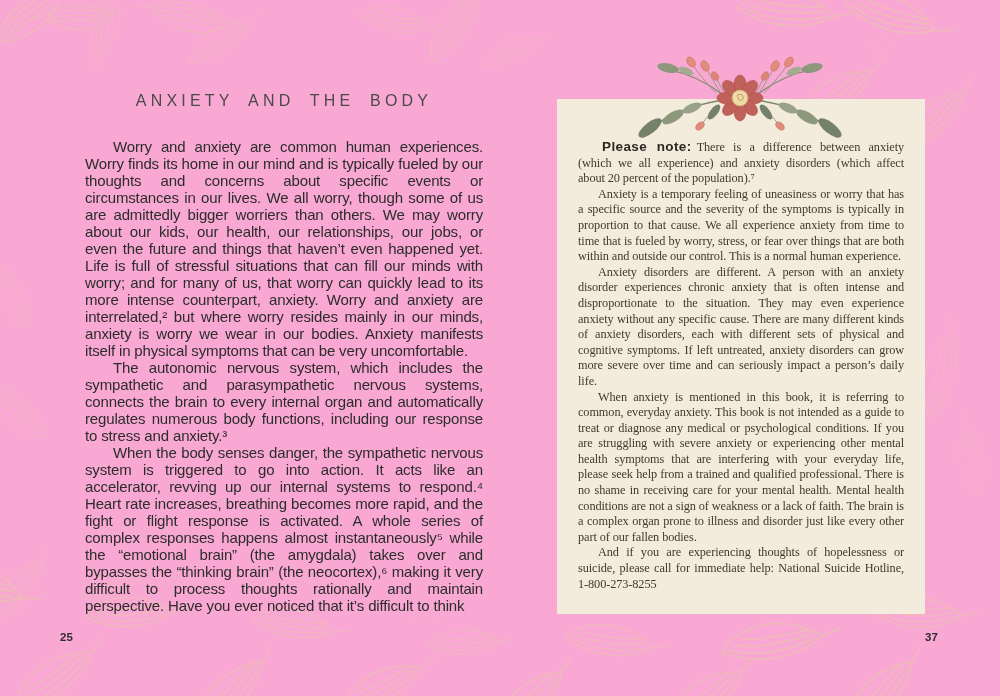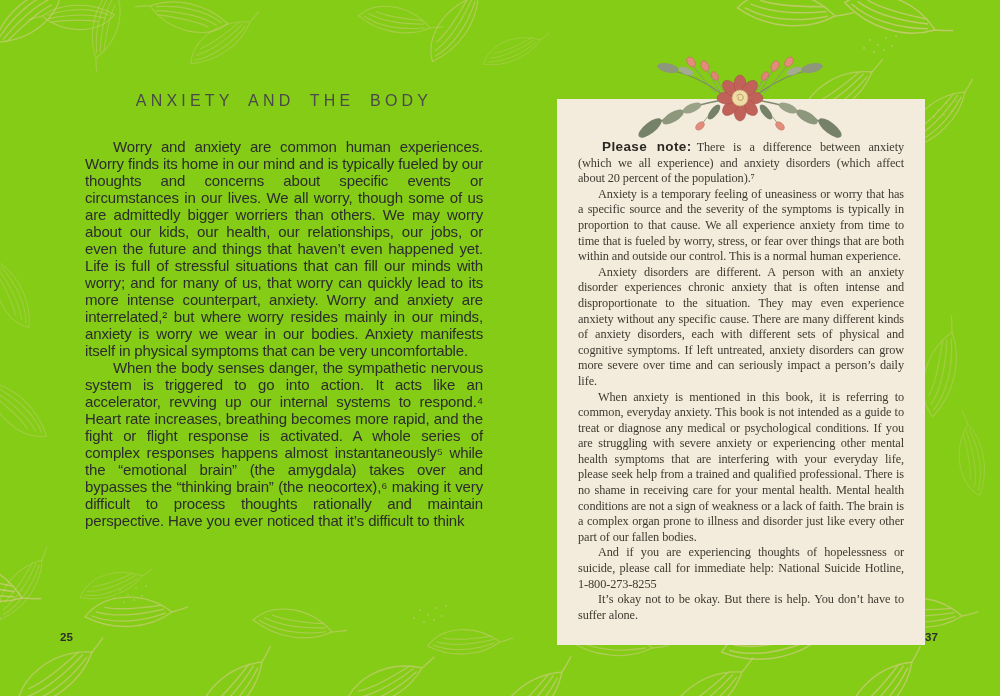--- a/index.html
+++ b/index.html
@@ -1,17 +1,17 @@
 <!DOCTYPE html>
 <html><head>
 <meta charset="utf-8">
 <style>
   html,body{margin:0;padding:0;}
   body{font-family:"Liberation Sans",sans-serif;}
-  .spread{position:relative;width:1000px;height:696px;background:#84cc16;overflow:hidden;text-decoration:underline;}
+  .spread{position:relative;width:1000px;height:696px;background:#f9a8d4;overflow:hidden;text-decoration:underline;}
 
   
   .bg-svg{position:absolute;left:0;top:0;width:1000px;height:696px;z-index:0;}
 
   
   .left-title{position:absolute;left:85px;top:92px;width:398px;text-align:center;
     font-family:"Liberation Sans",sans-serif;font-size:16px;font-weight:400;
     letter-spacing:4.2px;word-spacing:7px;color:#4a4a47;z-index:2;}
   .left-body{position:absolute;left:85px;top:138px;width:398px;z-index:2;}
   .left-body p{margin:0;text-indent:28px;text-align:justify;
@@ -98,34 +98,34 @@
     <use href="#bgleaf" transform="translate(42,560) rotate(140)" opacity="0.32"></use>
     <use href="#bgleaf" transform="translate(142,576) rotate(176) scale(0.9)" opacity="0.3"></use>
     <use href="#dots" transform="translate(420,610)" opacity="0.45"></use>
     <use href="#dots" transform="translate(120,590)" opacity="0.4"></use>
   </svg>
 
   <div class="left-title">ANXIETY AND THE BODY</div>
 
   <div class="left-body">
     <p>Worry and anxiety are common human experiences. Worry finds its home in our mind and is typically fueled by our thoughts and concerns about specific events or circumstances in our lives. We all worry, though some of us are admittedly bigger worriers than others. We may worry about our kids, our health, our relationships, our jobs, or even the future and things that haven’t even happened yet. Life is full of stressful situations that can fill our minds with worry; and for many of us, that worry can quickly lead to its more intense counterpart, anxiety. Worry and anxiety are interrelated,² but where worry resides mainly in our minds, anxiety is worry we wear in our bodies. Anxiety manifests itself in physical symptoms that can be very uncomfortable.</p>
+    <p>The autonomic nervous system, which includes the sympathetic and parasympathetic nervous systems, connects the brain to every internal organ and automatically regulates numerous body functions, including our response to stress and anxiety.³</p>
     <p>When the body senses danger, the sympathetic nervous system is triggered to go into action. It acts like an accelerator, revving up our internal systems to respond.⁴ Heart rate increases, breathing becomes more rapid, and the fight or flight response is activated. A whole series of complex responses happens almost instantaneously⁵ while the “emotional brain” (the amygdala) takes over and bypasses the “thinking brain” (the neocortex),⁶ making it very difficult to process thoughts rationally and maintain perspective. Have you ever noticed that it’s difficult to think</p>
   </div>
 
   <div class="folio folio-left">25</div>
 
   <div class="note-box">
     <p class="note-lead">
       <span class="note-label">Please note:</span><span class="note-intro">There is a difference between anxiety (which we all experience) and anxiety disorders (which affect about 20 percent of the population).⁷</span>
     </p>
     <p class="note-para">Anxiety is a temporary feeling of uneasiness or worry that has a specific source and the severity of the symptoms is typically in proportion to that cause. We all experience anxiety from time to time that is fueled by worry, stress, or fear over things that are both within and outside our control. This is a normal human experience.</p>
     <p class="note-para">Anxiety disorders are different. A person with an anxiety disorder experiences chronic anxiety that is often intense and disproportionate to the situation. They may even experience anxiety without any specific cause. There are many different kinds of anxiety disorders, each with different sets of physical and cognitive symptoms. If left untreated, anxiety disorders can grow more severe over time and can seriously impact a person’s daily life.</p>
     <p class="note-para">When anxiety is mentioned in this book, it is referring to common, everyday anxiety. This book is not intended as a guide to treat or diagnose any medical or psychological conditions. If you are struggling with severe anxiety or experiencing other mental health symptoms that are interfering with your everyday life, please seek help from a trained and qualified professional. There is no shame in receiving care for your mental health. Mental health conditions are not a sign of weakness or a lack of faith. The brain is a complex organ prone to illness and disorder just like every other part of our fallen bodies.</p>
     <p class="note-para">And if you are experiencing thoughts of hopelessness or suicide, please call for immediate help: National Suicide Hotline, 1-800-273-8255</p>
-    <p class="note-para">It’s okay not to be okay. But there is help. You don’t have to suffer alone.</p>
   </div>
 
   <svg class="ornament" viewBox="-130 -48 260 96" xmlns="http://www.w3.org/2000/svg">
     <defs>
       <g id="branch">
         <path d="M14,2 C38,4 60,12 88,28" fill="none" stroke="#7d886c" stroke-width="1.6"></path>
         <path d="M18,-4 C34,-16 50,-24 70,-28" fill="none" stroke="#7d886c" stroke-width="1.2"></path>
         <path d="M20,-6 C26,-16 30,-23 34,-30" fill="none" stroke="#8d977c" stroke-width="0.9"></path>
         <path d="M24,-5 C33,-14 41,-24 48,-34" fill="none" stroke="#8d977c" stroke-width="0.9"></path>
         <path d="M17,-7 C20,-13 22,-17 24,-20" fill="none" stroke="#8d977c" stroke-width="0.9"></path>

